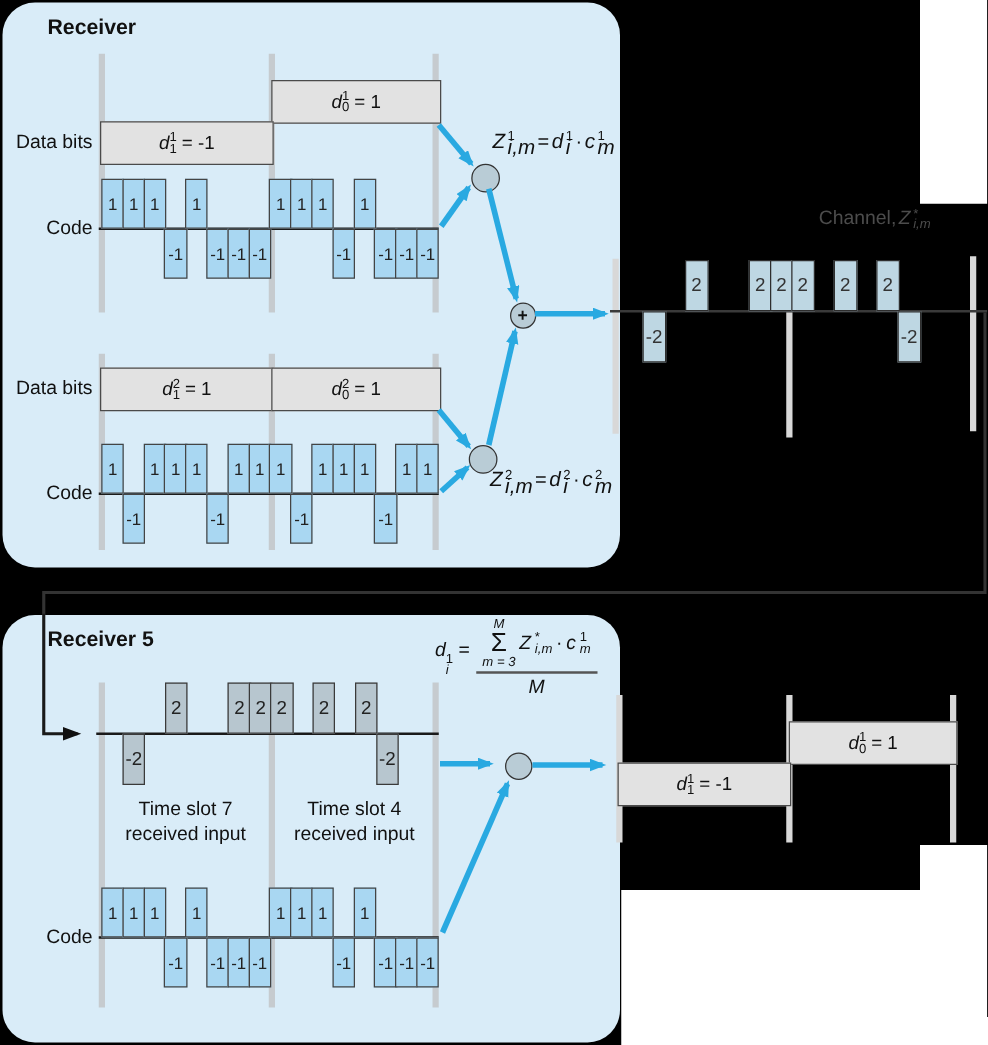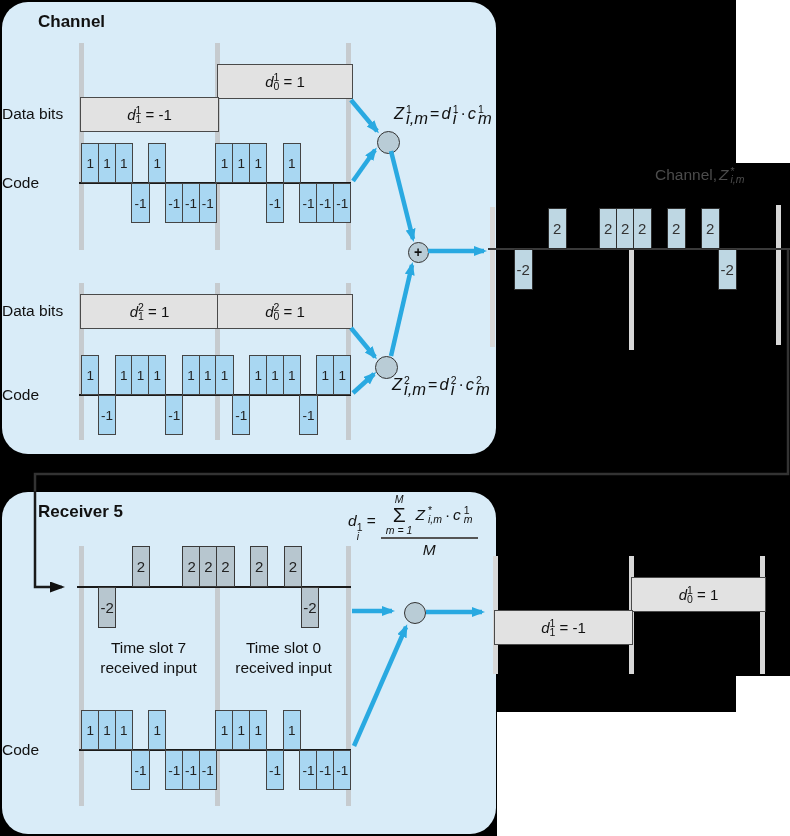--- a/index.html
+++ b/index.html
@@ -1,21 +1,21 @@
 <!DOCTYPE html>
 <html><head>
 <meta charset="utf-8">
 <style>
   html,body{margin:0;padding:0;background:#000;}
   .stage{position:relative;width:790px;height:836px;background:#000;overflow:hidden;
          font-family:"Liberation Sans",sans-serif;color:#111;}
   .whitepatch{position:absolute;background:#fff;z-index:1;}
   .bluebox{position:absolute;background:#d9ecf8;border-radius:26px;z-index:0;}
   .title{position:absolute;font-weight:bold;font-size:17px;z-index:3;}
-  .rowlabel{position:absolute;width:72px;font-size:15.5px;z-index:3;}
+  .rowlabel{position:absolute;width:72px;text-align:right;font-size:15.5px;z-index:3;}
   .slotline{position:absolute;width:5px;background:#c6cbcf;z-index:2;}
   .slotline.onblack{background:#d8d8d8;}
   .baseline{position:absolute;height:2px;background:#1a1a1a;z-index:2;}
   .baseline.chan{background:#3a3a3a;}
   .waveform{position:absolute;z-index:3;}
   .bar{position:absolute;box-sizing:border-box;border:1.5px solid #444;
        display:flex;align-items:center;justify-content:center;font-size:13.5px;color:#222;}
   .wave-blue .bar{background:#a9d7f2;}
   .wave-chan .bar{background:#bed7e3;font-size:15px;color:#333;border-color:#2e2e2e;}
   .wave-recv .bar{background:#b7c6cf;font-size:15px;color:#222;border-color:#3a3a3a;}
@@ -46,21 +46,21 @@
 </head>
 <body>
 
 <div class="stage">
 
   <div class="whitepatch" style="left:736px;top:0;width:54px;height:163px"></div>
   <div class="whitepatch" style="left:497px;top:712px;width:293px;height:124px"></div>
   <div class="whitepatch" style="left:736px;top:676px;width:54px;height:36px"></div>
 
   <div class="bluebox" style="left:2px;top:2px;width:494px;height:452px"></div>
-  <div class="title" style="left:38px;top:12px">Channel</div>
+  <div class="title" style="left:38px;top:12px">Receiver</div>
 
   <div class="slotline" style="left:78.5px;top:43px;height:207px"></div>
   <div class="slotline" style="left:214.5px;top:43px;height:207px"></div>
   <div class="slotline" style="left:346px;top:43px;height:207px"></div>
 
   <div class="databox" style="left:217px;top:64px;width:134px;height:33px">
     <span class="math">d</span>
       <span class="ss">
         <span>1</span>
         <span>0</span>
@@ -225,21 +225,21 @@
       <div class="bar up" style="left: 169px; width: 18.4px; height: 41px; top: -41px;">2</div>
       <div class="bar up" style="left: 202.8px; width: 18.4px; height: 41px; top: -41px;">2</div>
       <div class="bar down" style="left: 219.7px; width: 18.4px; height: 41px; top: 0px;">-2</div>
     </div>
 
   <div class="caption" style="left:81px;top:638px">
     <span style="display:block">Time slot 7</span>
     <span style="display:block">received input</span>
   </div>
   <div class="caption" style="left:216px;top:638px">
-    <span style="display:block">Time slot 0</span>
+    <span style="display:block">Time slot 4</span>
     <span style="display:block">received input</span>
   </div>
 
   <div class="baseline" style="left:79px;top:749px;width:272px"></div>
   <div class="waveform wave-blue" style="left:81px;top:750px">
       <div class="bar up" style="left: 0px; width: 18.3px; height: 40px; top: -40px;">1</div>
       <div class="bar up" style="left: 16.8px; width: 18.3px; height: 40px; top: -40px;">1</div>
       <div class="bar up" style="left: 33.6px; width: 18.3px; height: 40px; top: -40px;">1</div>
       <div class="bar down" style="left: 50.4px; width: 18.3px; height: 40px; top: 0px;">-1</div>
       <div class="bar up" style="left: 67.2px; width: 18.3px; height: 40px; top: -40px;">1</div>
@@ -260,21 +260,21 @@
   <div class="formula">
     <span><span class="math">d</span><span class="ss">
           <span>1</span>
           <span class="math">i</span>
         </span> <span>=</span></span>
     <span class="frac">
       <span class="num">
         <span class="sum">
           <span class="mi">M</span>
           <span class="sigma">Σ</span>
-          <span class="mi">m = 1</span>
+          <span class="mi">m = 3</span>
         </span>
         <span class="math">Z</span>
           <span class="ss">
             <span>*</span>
             <span class="math">i,m</span>
           </span>
         <span>·</span>
         <span class="math">c</span>
           <span class="ss">
             <span>1</span>

